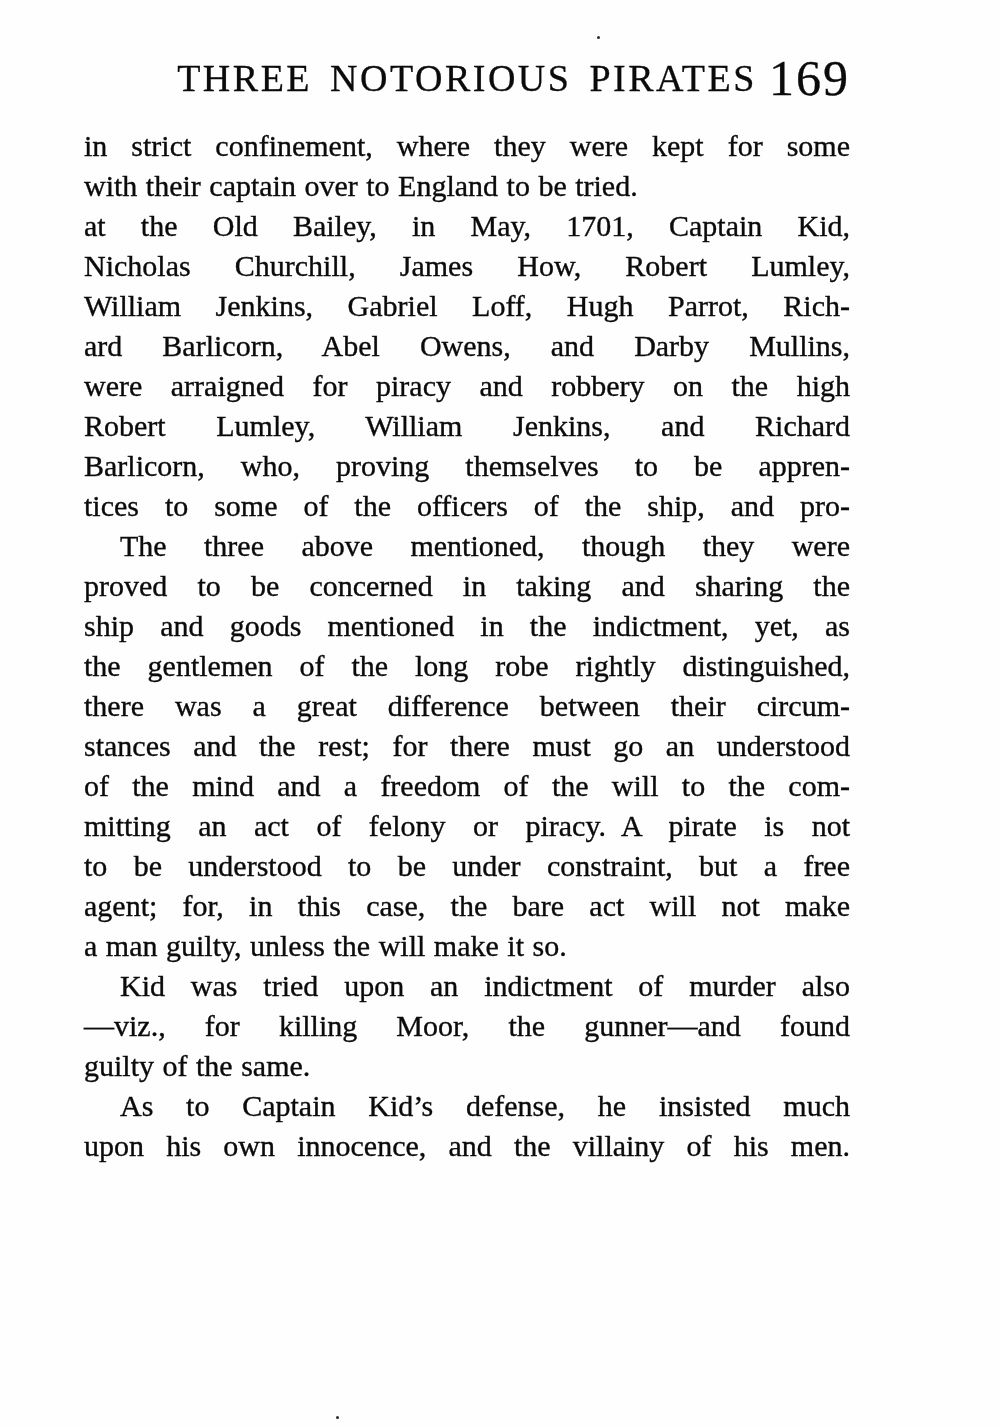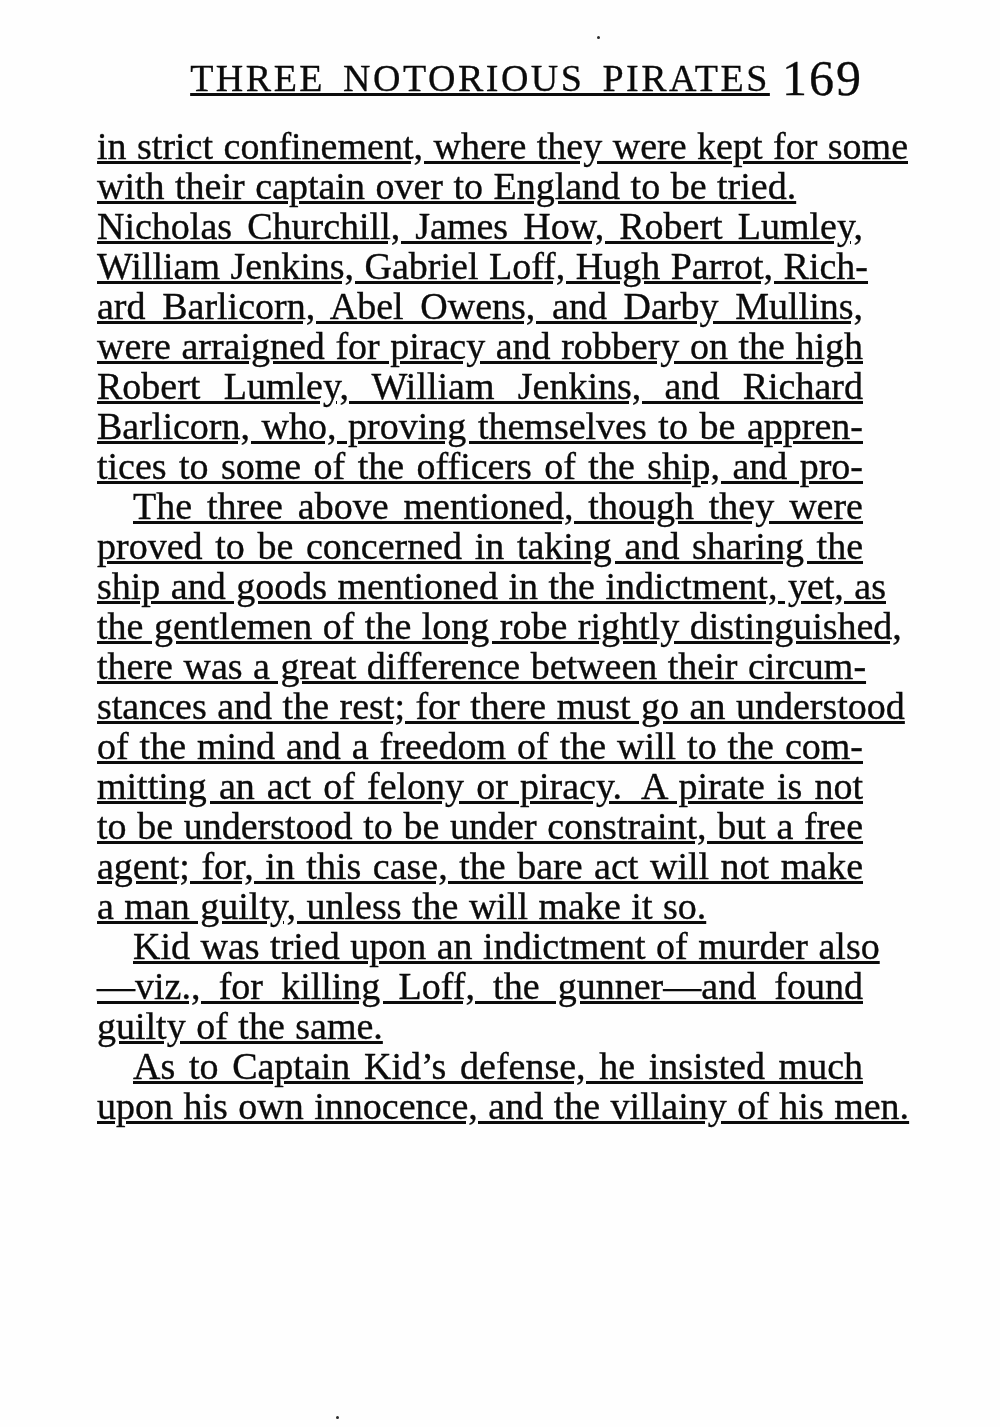--- a/index.html
+++ b/index.html
@@ -7,24 +7,23 @@
     position: relative;
     width: 1000px;
     height: 1427px;
     background: #fefefe;
     overflow: hidden;
     font-family: "Liberation Serif", "DejaVu Serif", serif;
     color: #0b0b0b;
   }
   .content {
     position: absolute;
-    left: 97px;
+    left: 84px;
     top: 56px;
     width: 766px;
-    text-decoration: underline;
   }
   .running-header {
     position: relative;
     height: 48px;
     margin-bottom: 22px;
   }
   .running-title {
     display: block;
     text-align: center;
     font-size: 38px;
@@ -38,21 +37,21 @@
     position: absolute;
     right: 0;
     top: 0;
     font-size: 50px;
     line-height: 44px;
     letter-spacing: 2px;
     -webkit-text-stroke: 0.3px #0b0b0b;
   }
   .body-text { width: 766px; }
   .line {
-    font-size: 38px;
+    font-size: 30px;
     line-height: 40px;
     height: 40px;
     white-space: nowrap;
     text-align: justify;
     text-align-last: justify;
     -webkit-text-stroke: 0.35px #0b0b0b;
     word-spacing: 1px;
   }
   .line.para-end {
     text-align-last: left;
@@ -73,40 +72,41 @@
 
 <div class="page">
   <div class="content">
     <div class="running-header">
       <span class="running-title">THREE NOTORIOUS PIRATES</span>
       <span class="page-number">169</span>
     </div>
     <div class="body-text" id="body-text">
         <div class="line">in strict confinement, where they were kept for some</div>
         <div class="line para-end">with their captain over to England to be tried.</div>
+        <div class="line">at the Old Bailey, in May, 1701, Captain Kid,</div>
         <div class="line">Nicholas Churchill, James How, Robert Lumley,</div>
         <div class="line">William Jenkins, Gabriel Loff, Hugh Parrot, Rich-</div>
         <div class="line">ard Barlicorn, Abel Owens, and Darby Mullins,</div>
         <div class="line">were arraigned for piracy and robbery on the high</div>
         <div class="line">Robert Lumley, William Jenkins, and Richard</div>
         <div class="line">Barlicorn, who, proving themselves to be appren-</div>
         <div class="line">tices to some of the officers of the ship, and pro-</div>
         <div class="line indent">The three above mentioned, though they were</div>
         <div class="line">proved to be concerned in taking and sharing the</div>
         <div class="line">ship and goods mentioned in the indictment, yet, as</div>
         <div class="line">the gentlemen of the long robe rightly distinguished,</div>
         <div class="line">there was a great difference between their circum-</div>
         <div class="line">stances and the rest; for there must go an understood</div>
         <div class="line">of the mind and a freedom of the will to the com-</div>
         <div class="line">mitting an act of felony or piracy. A pirate is not</div>
         <div class="line">to be understood to be under constraint, but a free</div>
         <div class="line">agent; for, in this case, the bare act will not make</div>
         <div class="line para-end">a man guilty, unless the will make it so.</div>
         <div class="line indent">Kid was tried upon an indictment of murder also</div>
-        <div class="line">—viz., for killing Loff, the gunner—and found</div>
+        <div class="line">—viz., for killing Moor, the gunner—and found</div>
         <div class="line para-end">guilty of the same.</div>
         <div class="line indent">As to Captain Kid’s defense, he insisted much</div>
         <div class="line">upon his own innocence, and the villainy of his men.</div>
       </div>
   </div>
   <div class="speck speck-top"></div>
   <div class="speck speck-bottom"></div>
 </div>
 
 </body></html>

